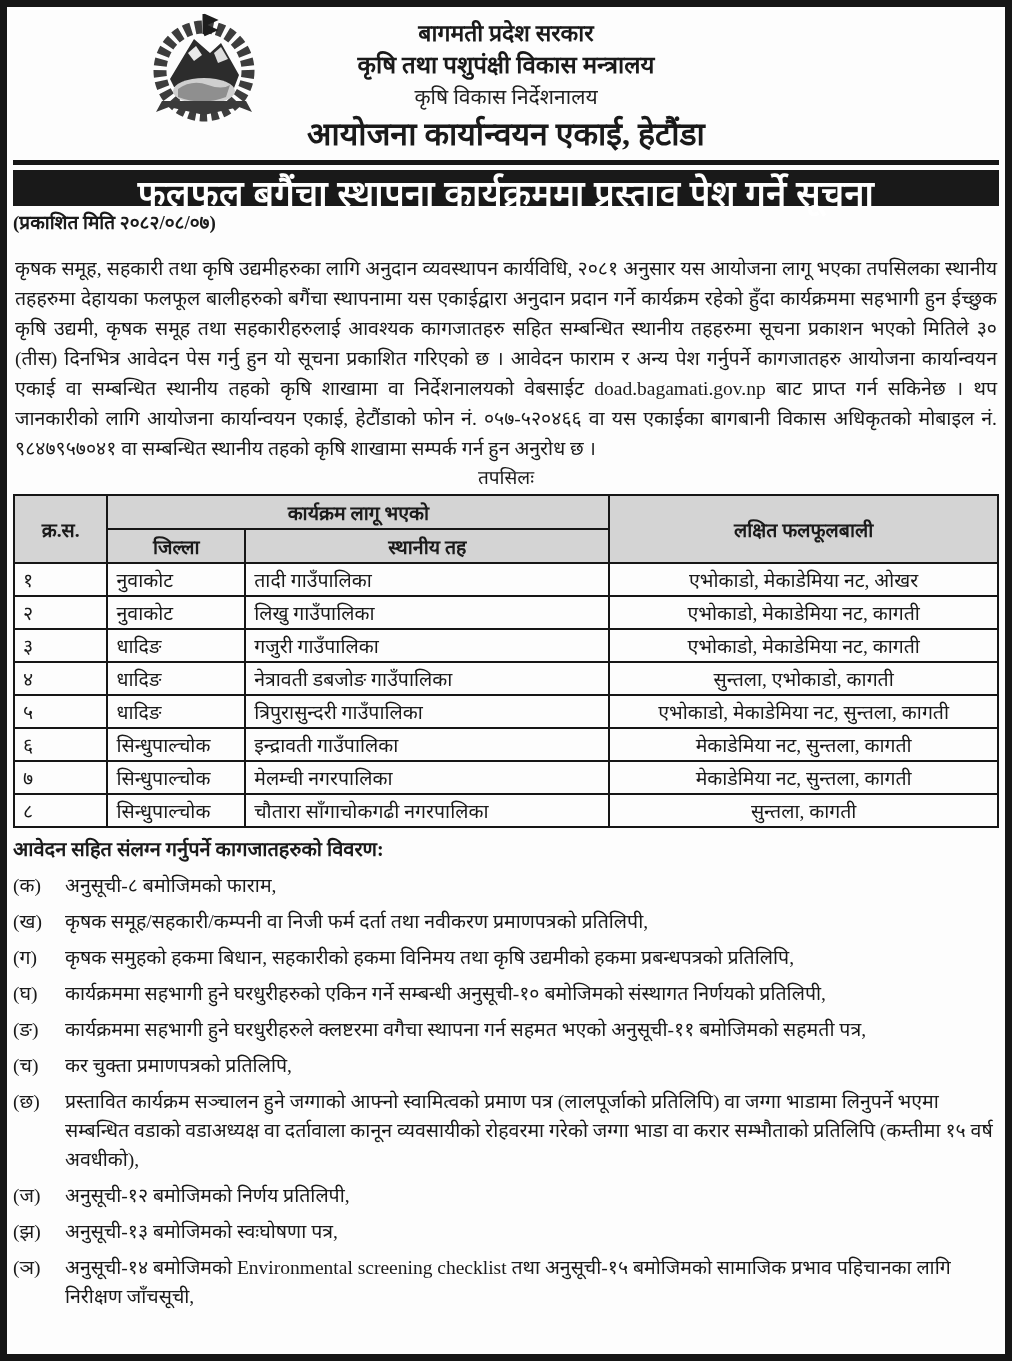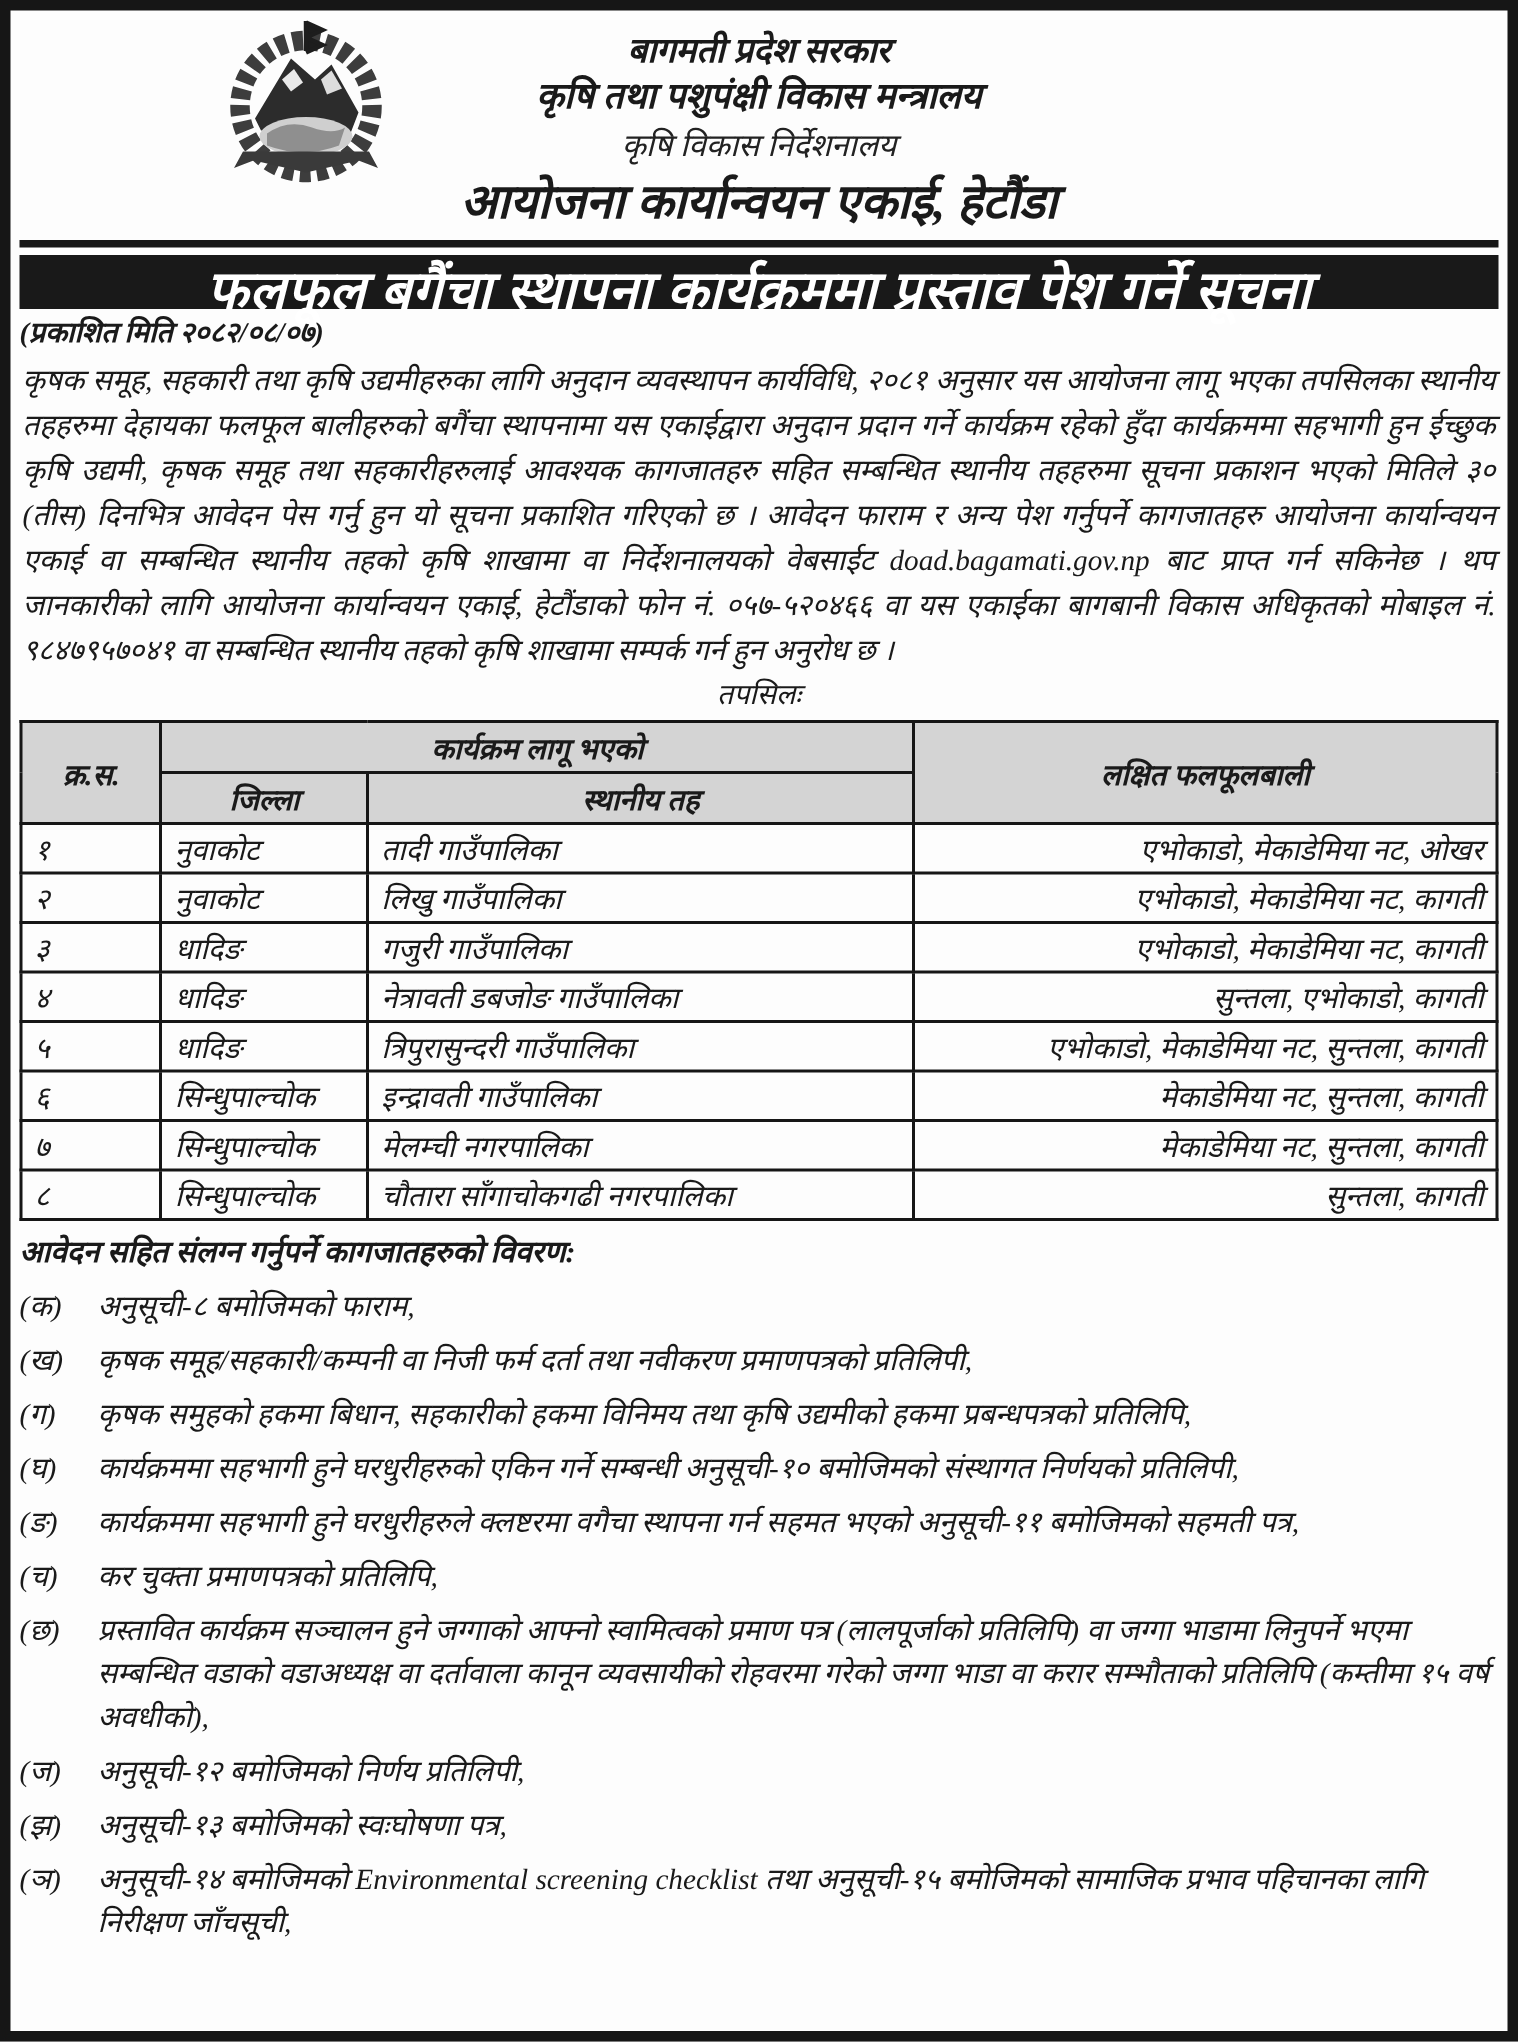--- a/index.html
+++ b/index.html
@@ -11,21 +11,20 @@
   }
   .page {
     width: 1012px;
     height: 1361px;
     margin: 0 auto;
     background: #fdfdfd;
     border: 7px solid #161616;
     position: relative;
     overflow: hidden;
     padding: 4px 6px;
-    font-style: italic;
   }
   
   .letterhead { position: relative; text-align: center; padding-top: 8px; }
   .emblem {
     position: absolute;
     left: 126px; top: 2px;
     width: 130px; height: 110px;
   }
   .gov-line1 { font-size: 23px; font-weight: bold; line-height: 30px; }
   .gov-line2 { font-size: 24px; font-weight: bold; line-height: 33px; }
@@ -44,21 +43,21 @@
     line-height: 49px;
     height: 36px;
     letter-spacing: 0.5px;
   }
   .pub-date { text-align: left; font-size: 19px; font-weight: bold; line-height: 29px; margin-top: 2px; }
   
   .body-par {
     font-size: 19.5px;
     line-height: 30px;
     text-align: justify;
-    margin-top: 3px;
+    margin-top: 17px;
     padding: 0 2px;
   }
   .tapasil { text-align: center; font-size: 19px; line-height: 28px; }
   
   table.main {
     width: 100%;
     border-collapse: collapse;
     margin-top: 2px;
   }
   table.main th, table.main td {
@@ -69,21 +68,21 @@
   table.main th {
     background: #d4d4d4;
     font-weight: bold;
     text-align: center;
     height: 34px;
   }
   table.main td { height: 33px; background: #fdfdfd; }
   td.c-sn { text-align: left; padding-left: 12px; }
   td.c-district { text-align: left; }
   td.c-local { text-align: left; margin-left: 30px; }
-  td.c-target { text-align: right; }
+  td.c-target { text-align: center; }
   
   .docs-heading { font-size: 20px; font-weight: bold; line-height: 30px; margin-top: 6px; }
   .doc-item { display: flex; margin-top: 7px; font-size: 19.5px; line-height: 29px; }
   .doc-marker { width: 52px; flex: 0 0 52px; }
   .doc-text { flex: 1; padding-right: 6px; text-align: left; }
 </style>
 </head>
 <body>
 
 <div class="page">

